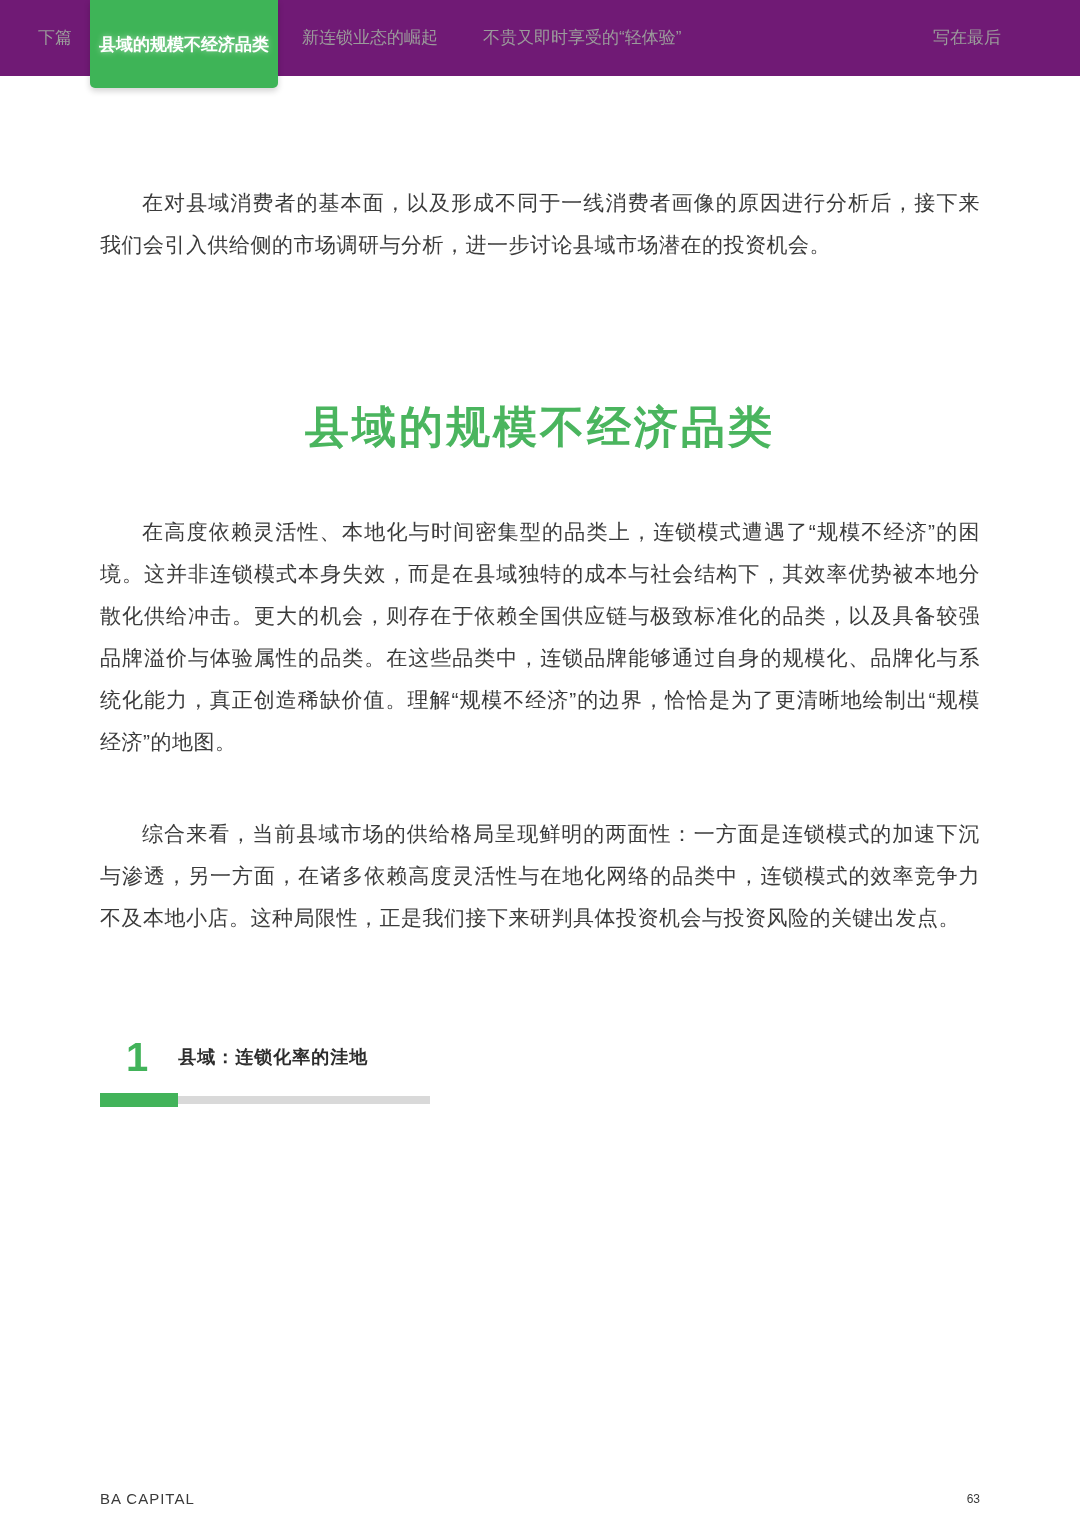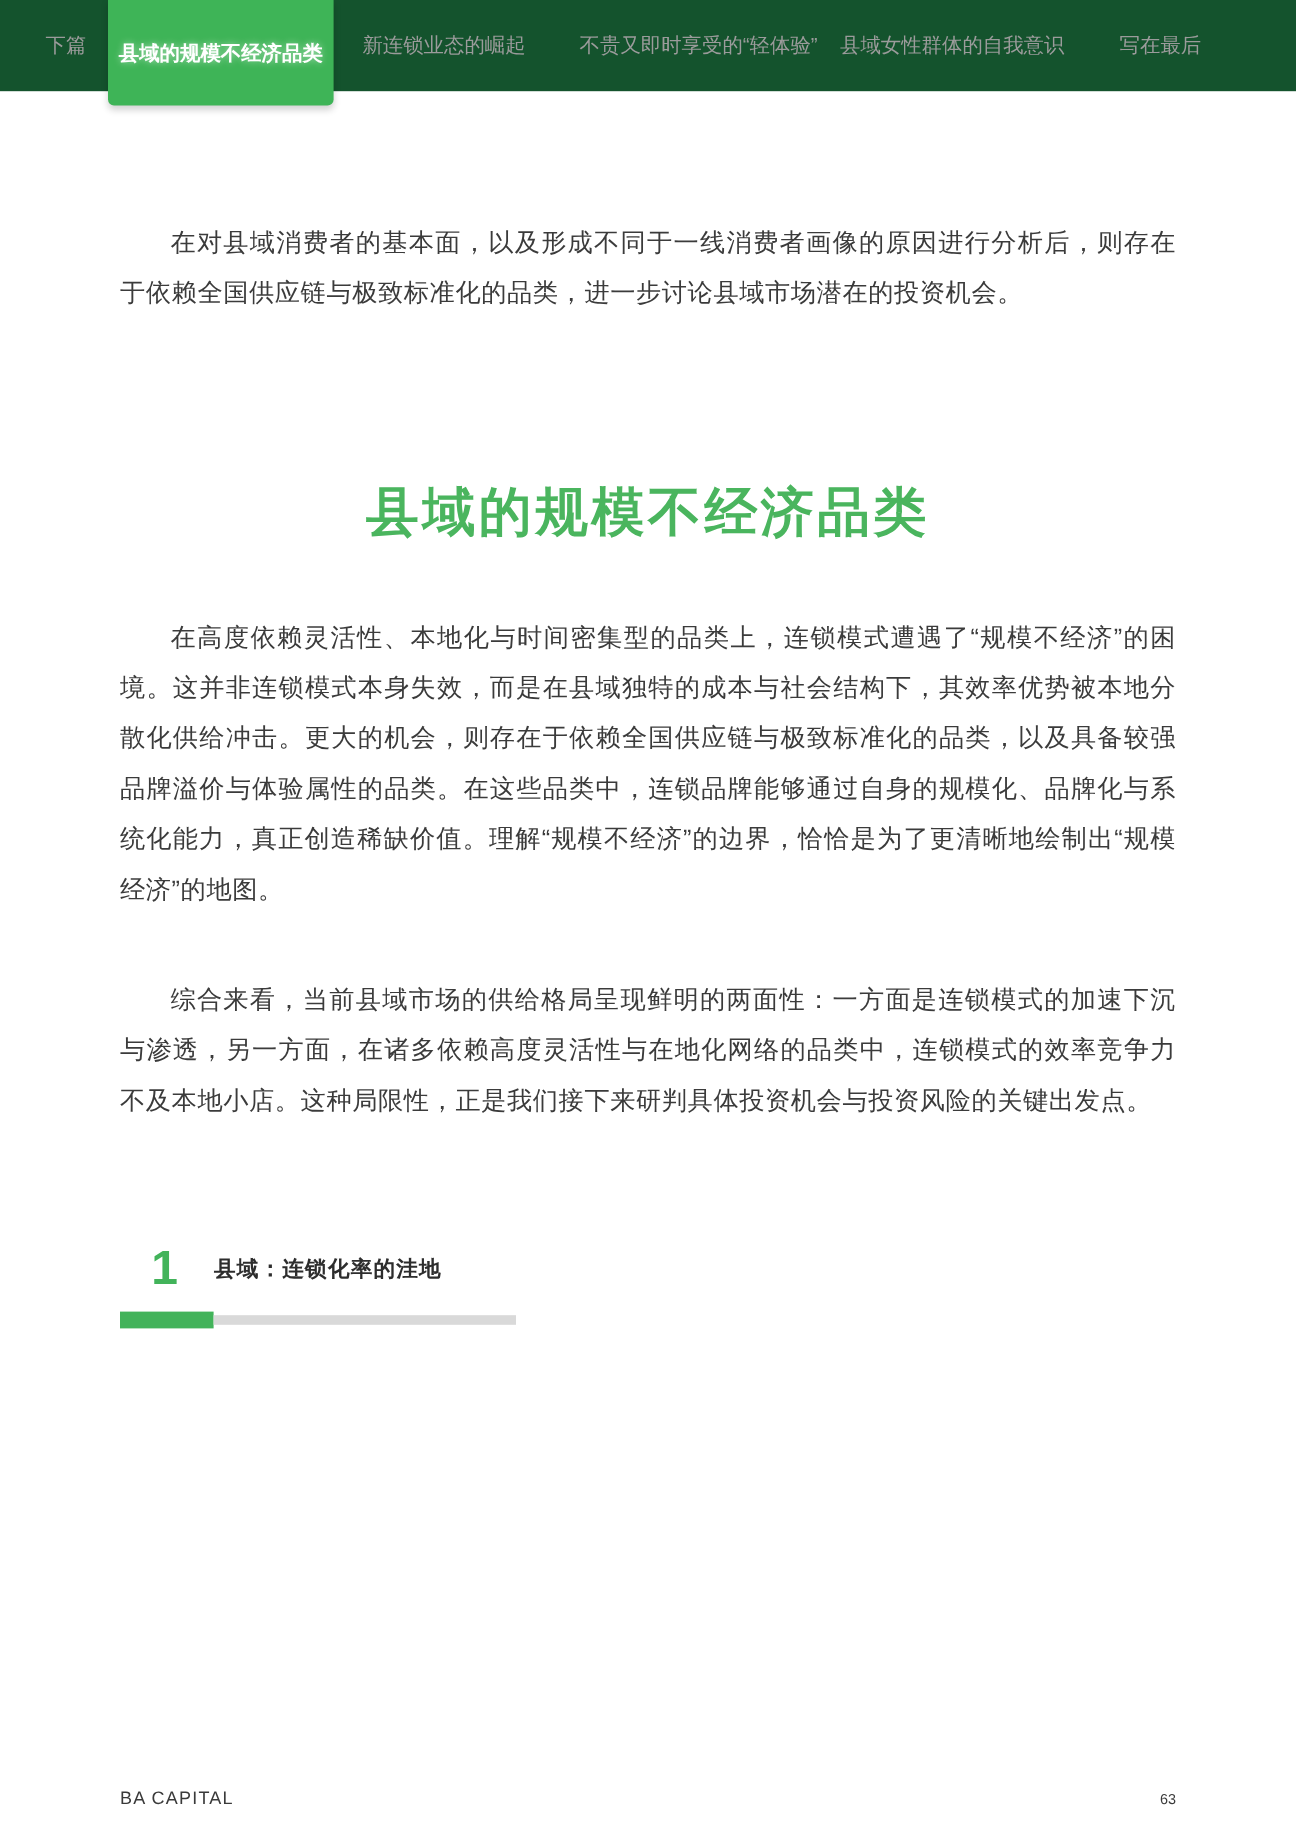--- a/index.html
+++ b/index.html
@@ -10,21 +10,21 @@
     position: relative;
     overflow: hidden;
     color: #3a3a3a;
   }
   .page { position: relative; width: 1080px; height: 1527px; background: #ffffff; }
 
   
   .nav {
     position: absolute; top: 0; left: 0;
     width: 1080px; height: 76px;
-    background: #14532d;
+    background: #701a75;
   }
   .nav-item {
     position: absolute; top: 0; height: 76px;
     line-height: 76px;
     font-size: 17px;
     color: #9b9b9b;
     white-space: nowrap;
     cursor: pointer;
   }
   .nav-tab-active {
@@ -134,27 +134,26 @@
 
   <div class="nav">
     <div class="nav-item nav-i1">下篇</div>
 
     <div class="nav-tab-active">
       <span class="tab-label">县域的规模不经济品类</span>
     </div>
 
     <div class="nav-item nav-i3">新连锁业态的崛起</div>
     <div class="nav-item nav-i4">不贵又即时享受的“轻体验”</div>
-    <div class="nav-item nav-i5">县域女性群体的自我意识</div>
     <div class="nav-item nav-i6">写在最后</div>
   </div>
 
   <div class="content">
 
-    <p class="para intro">在对县域消费者的基本面，以及形成不同于一线消费者画像的原因进行分析后，则存在于依赖全国供应链与极致标准化的品类，进一步讨论县域市场潜在的投资机会。</p>
+    <p class="para intro">在对县域消费者的基本面，以及形成不同于一线消费者画像的原因进行分析后，接下来我们会引入供给侧的市场调研与分析，进一步讨论县域市场潜在的投资机会。</p>
 
     <h1 class="main-title">县域的规模不经济品类</h1>
 
     <p class="para p2">在高度依赖灵活性、本地化与时间密集型的品类上，连锁模式遭遇了“规模不经济”的困境。这并非连锁模式本身失效，而是在县域独特的成本与社会结构下，其效率优势被本地分散化供给冲击。更大的机会，则存在于依赖全国供应链与极致标准化的品类，以及具备较强品牌溢价与体验属性的品类。在这些品类中，连锁品牌能够通过自身的规模化、品牌化与系统化能力，真正创造稀缺价值。理解“规模不经济”的边界，恰恰是为了更清晰地绘制出“规模经济”的地图。</p>
 
     <p class="para p3">综合来看，当前县域市场的供给格局呈现鲜明的两面性：一方面是连锁模式的加速下沉与渗透，另一方面，在诸多依赖高度灵活性与在地化网络的品类中，连锁模式的效率竞争力不及本地小店。这种局限性，正是我们接下来研判具体投资机会与投资风险的关键出发点。</p>
 
     <div class="section-heading">
       <span class="section-number">1</span>
       <span class="section-title">县域：连锁化率的洼地</span>

